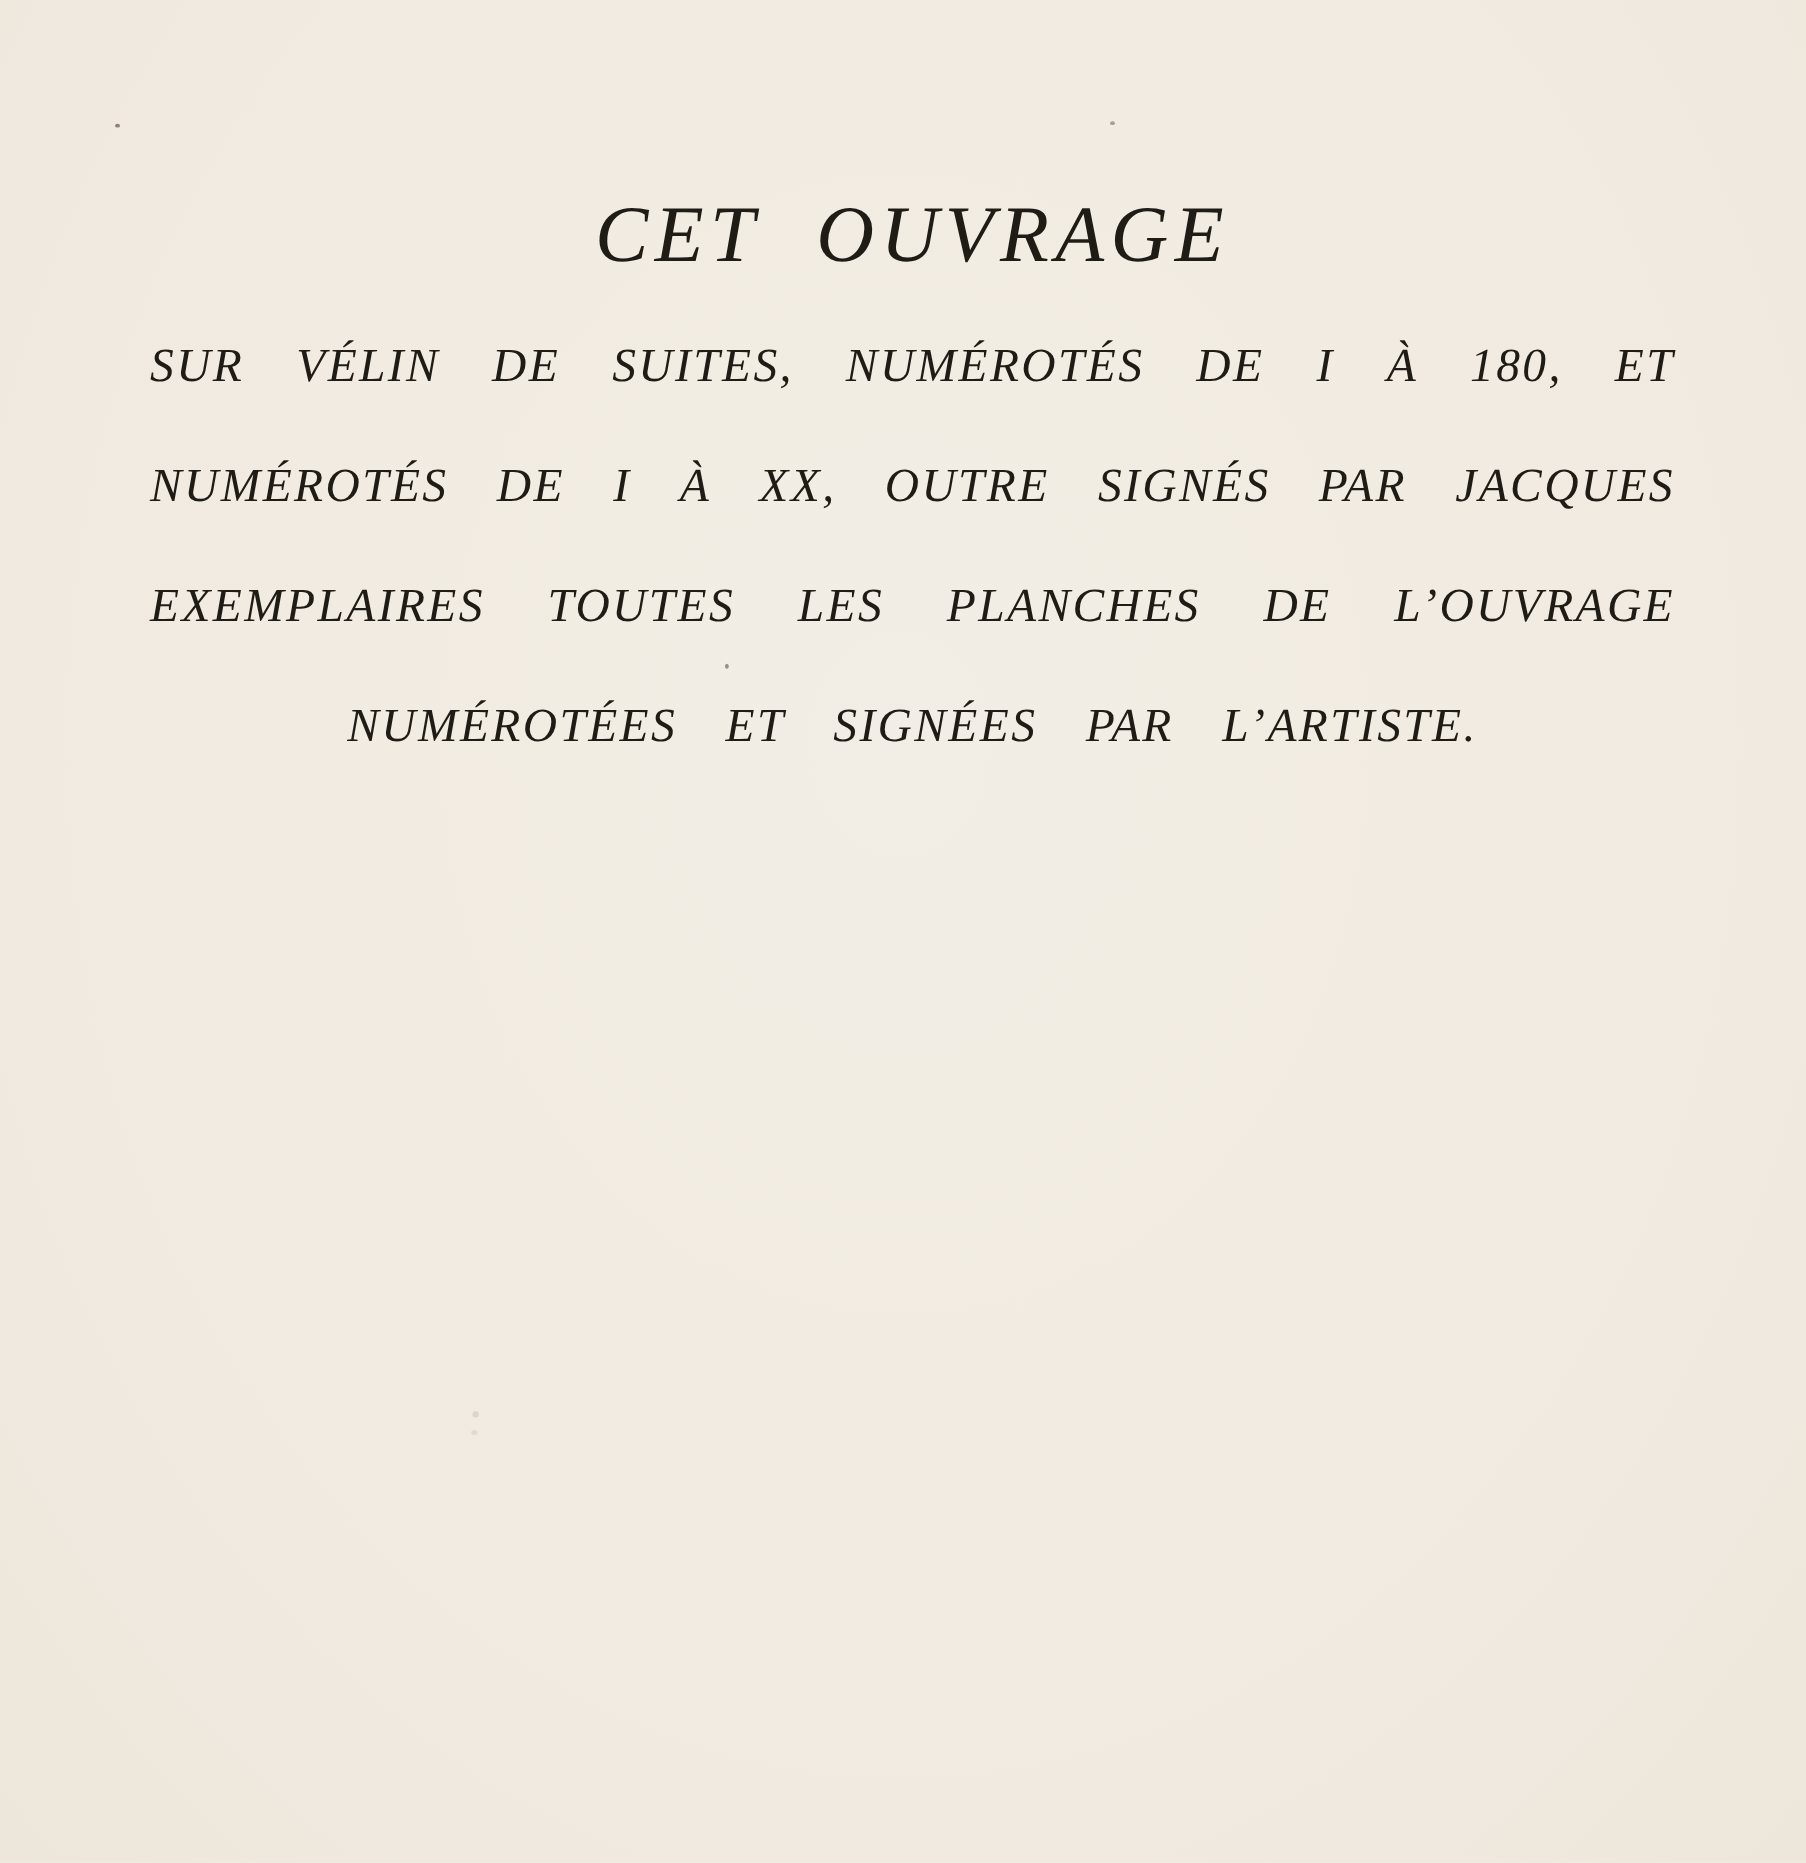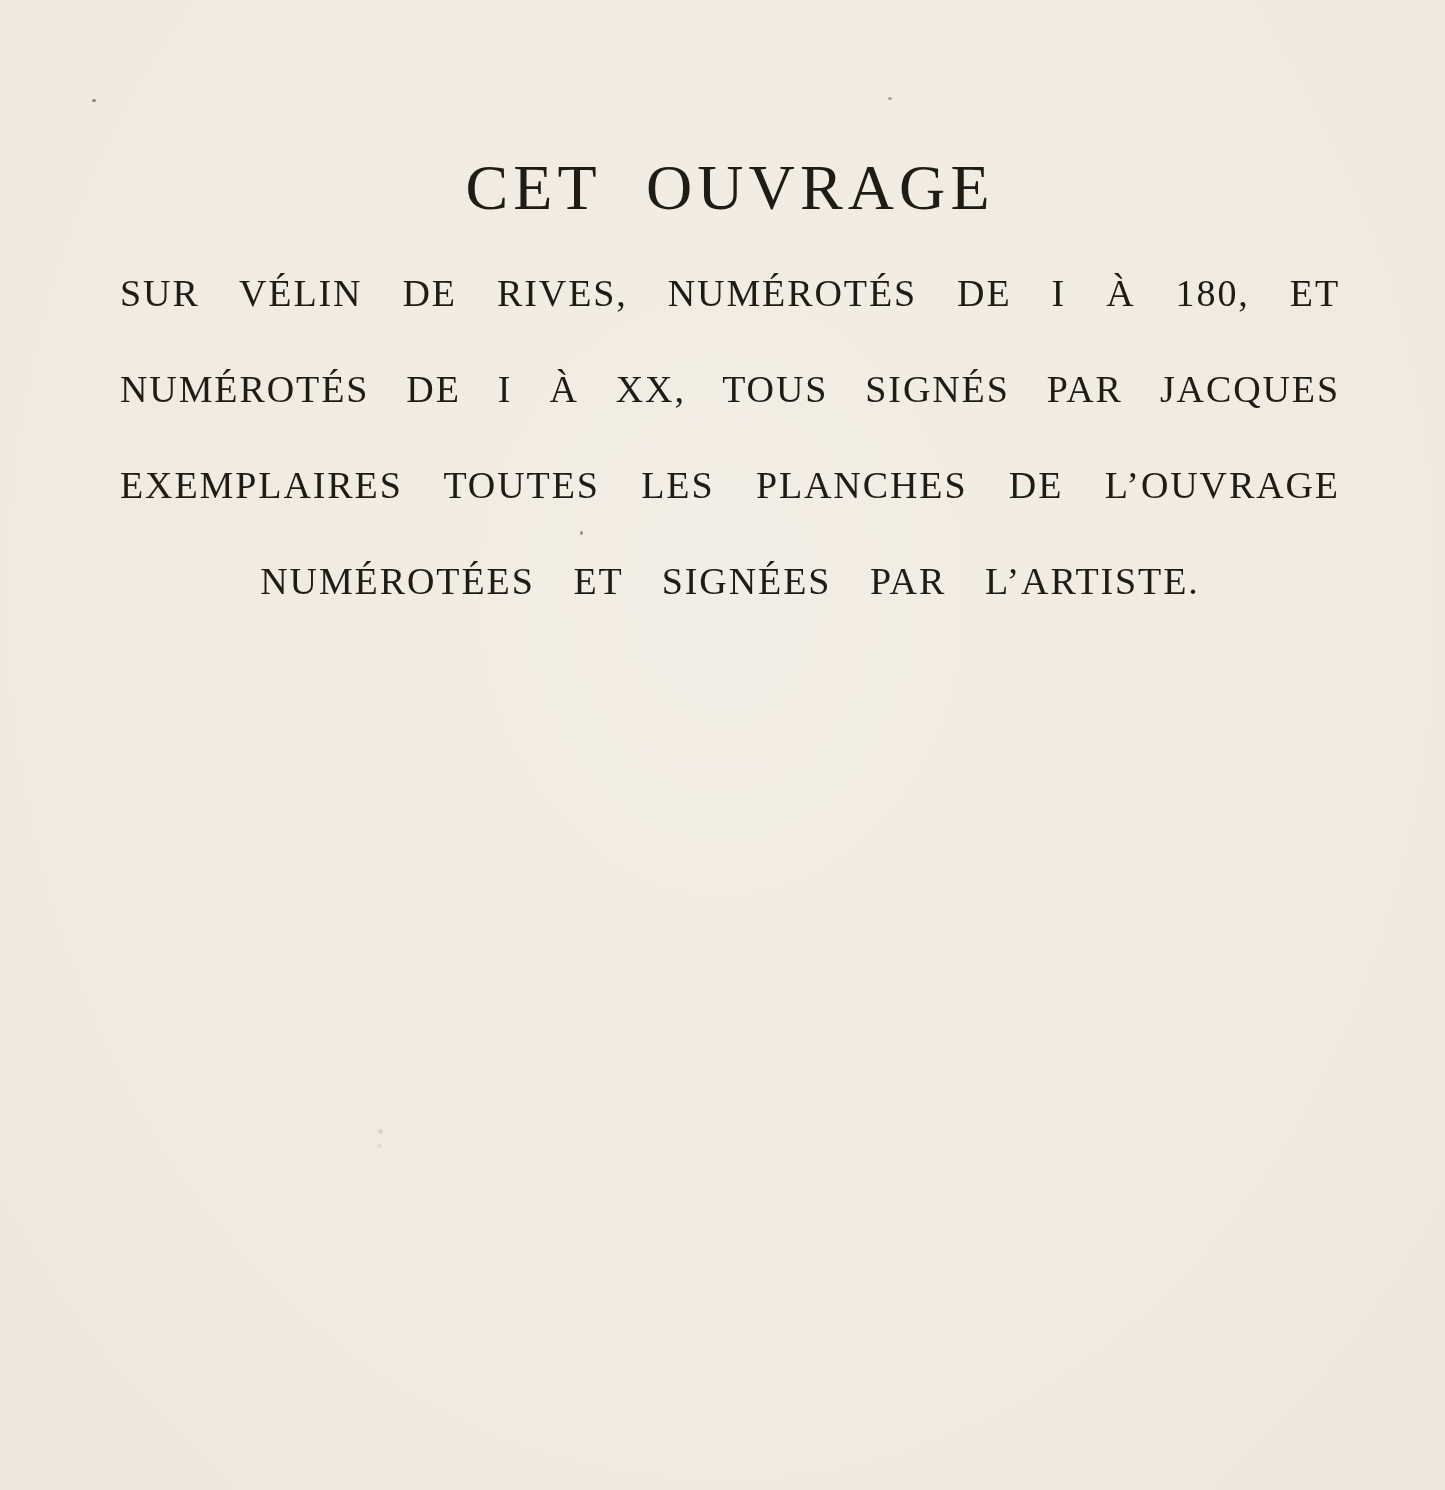--- a/index.html
+++ b/index.html
@@ -8,20 +8,21 @@
   }
   .page {
     position: relative;
     width: 1445px;
     height: 1490px;
     background: #f1ece3;
     background-image: radial-gradient(ellipse at 50% 40%, #f3eee5 0%, #f0eae0 70%, #ece6db 100%);
     overflow: hidden;
     font-family: "Liberation Serif", "DejaVu Serif", serif;
     color: #1f1b15;
+    font-style: italic;
   }
   .title {
     position: absolute;
     top: 148px;
     left: 120px;
     width: 1220px;
     height: 80px;
     line-height: 80px;
     font-size: 64px;
     letter-spacing: 0.08em;
@@ -62,22 +63,22 @@
   .speck-5 { left: 377px; top: 1144px; width: 5px; height: 4px; background: #e2dace; }
 </style>
 </head>
 <body>
 
 <div class="page">
 
   <div class="title">CET OUVRAGE</div>
 
   <div class="body-block">
-    <div class="line justified">SUR VÉLIN DE RIVES, NUMÉROTÉS DE I À 180, ET</div>
-    <div class="line justified">NUMÉROTÉS DE I À XX, TOUS SIGNÉS PAR JACQUES</div>
+    <div class="line justified">SUR VÉLIN DE SUITES, NUMÉROTÉS DE I À 180, ET</div>
+    <div class="line justified">NUMÉROTÉS DE I À XX, OUTRE SIGNÉS PAR JACQUES</div>
     <div class="line justified">EXEMPLAIRES TOUTES LES PLANCHES DE L’OUVRAGE</div>
     <div class="line centered">NUMÉROTÉES ET SIGNÉES PAR L’ARTISTE.</div>
   </div>
 
   <div class="speck speck-1"></div>
   <div class="speck speck-2"></div>
   <div class="speck speck-3"></div>
   <div class="speck speck-4"></div>
   <div class="speck speck-5"></div>
 

